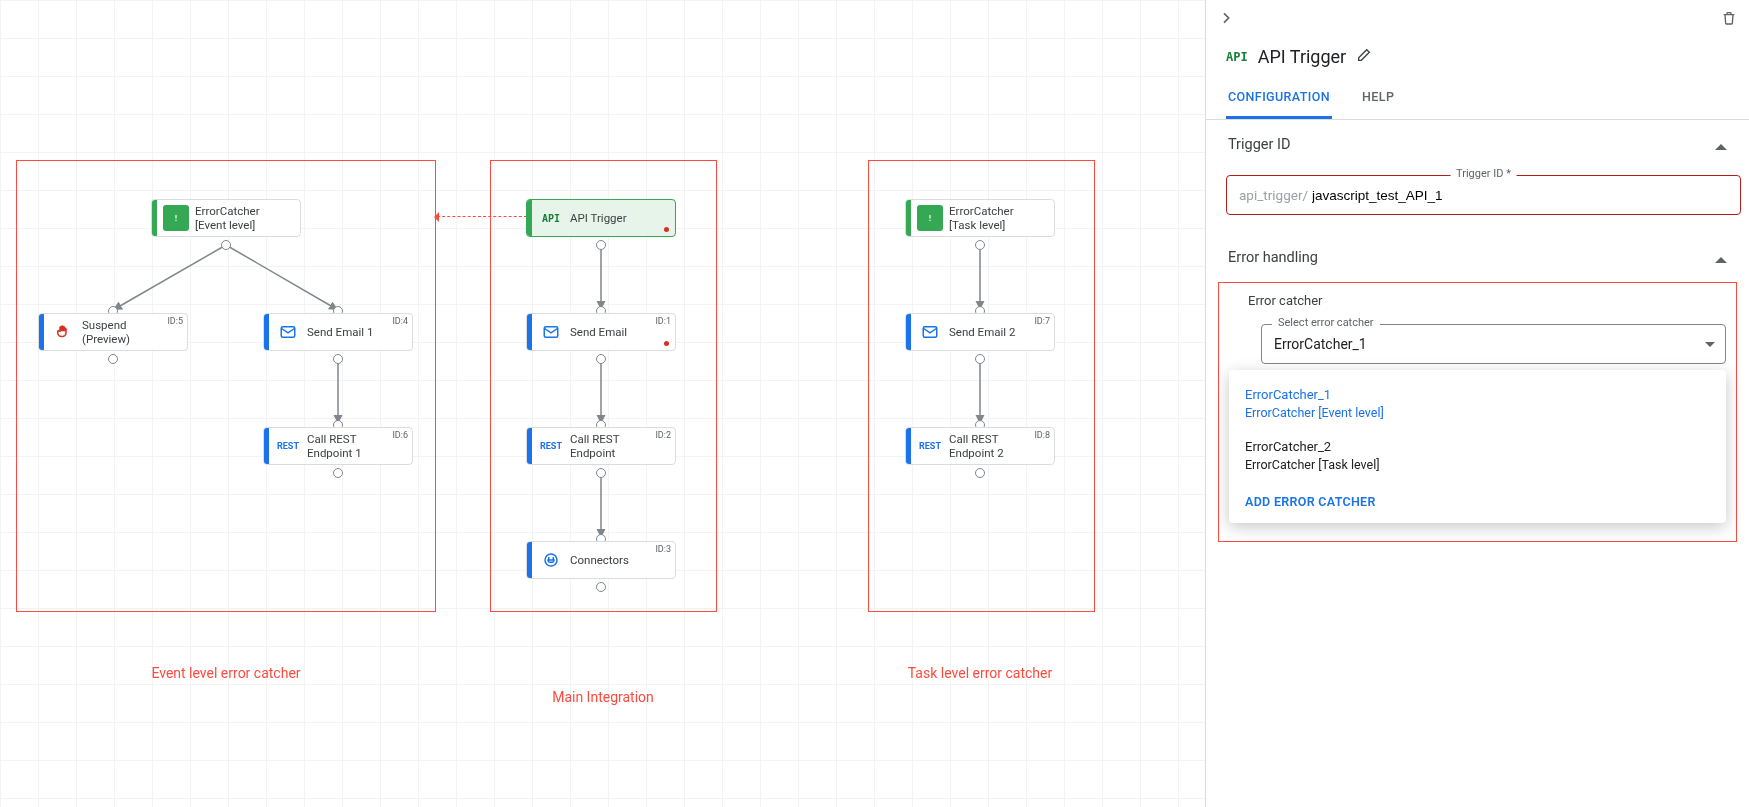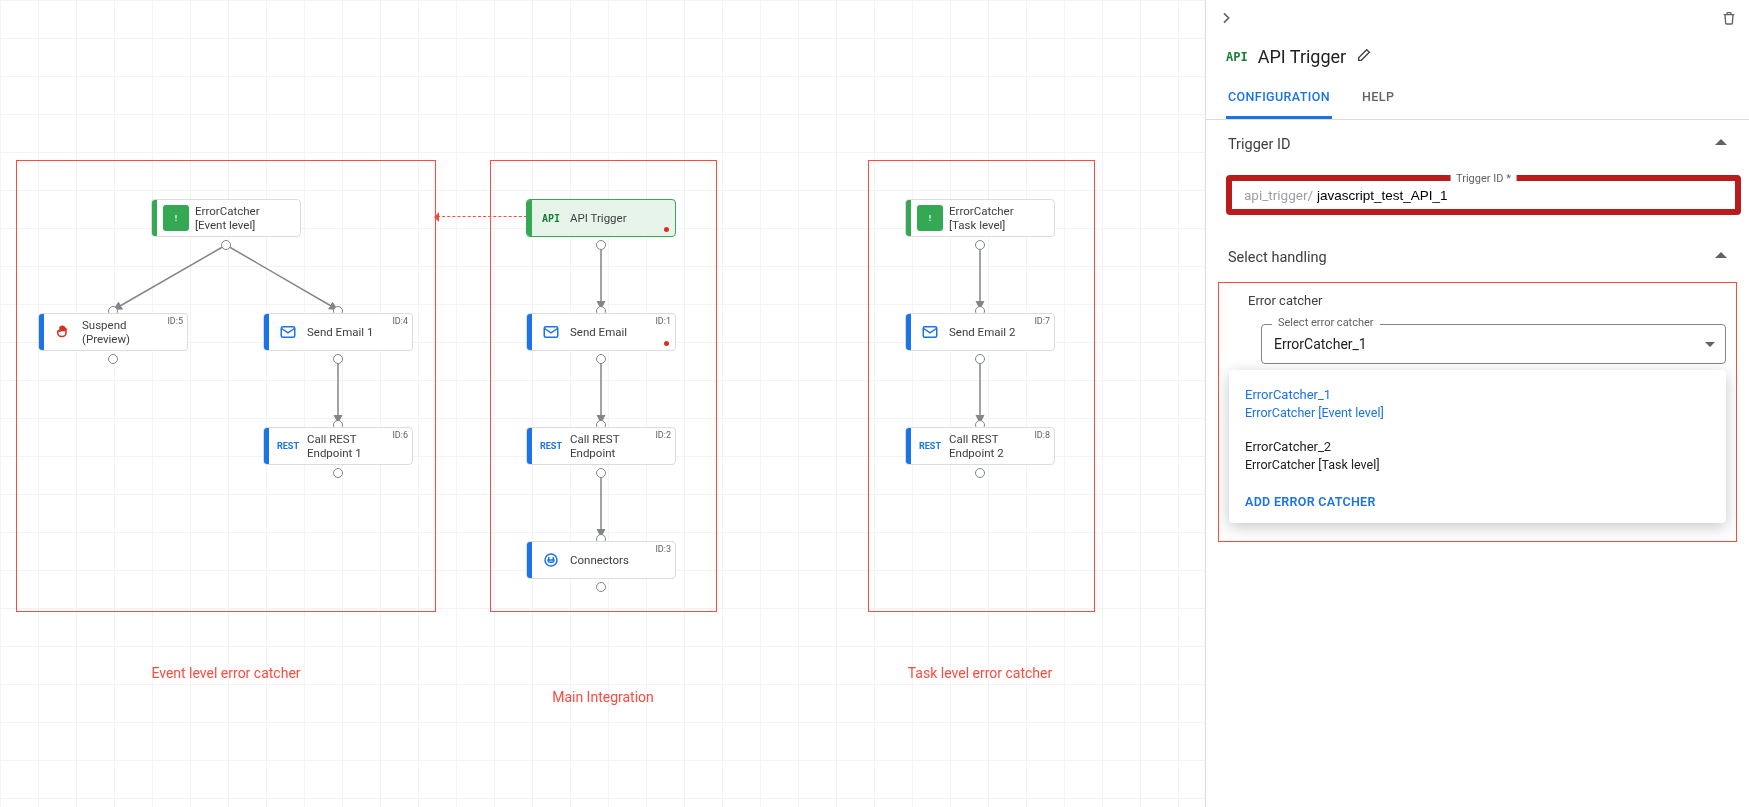--- a/index.html
+++ b/index.html
@@ -145,29 +145,29 @@
     border-bottom: 3px solid transparent;
     cursor: pointer;
   }
   .tab.active {
     color: #1a73e8;
     border-bottom-color: #1a73e8;
   }
   .section-head {
     display: flex;
     justify-content: space-between;
-    align-items: flex-start;
+    align-items: flex-end;
     padding: 16px 22px 8px 22px;
     font-size: 14.5px;
     color: #3c4043;
   }
   .field-wrap {
     margin: 14px 8px 18px 20px;
     position: relative;
-    border: 6px solid #b91c1c;
+    border: 1px solid #b91c1c;
     border-radius: 4px;
     height: 40px;
     display: flex;
     align-items: center;
     padding: 0 12px;
   }
   .field-legend {
     position: absolute;
     top: -9px; left: 50%;
     transform: translateX(-50%);
@@ -458,21 +458,21 @@
     <span class="chevron-up"></span>
   </div>
 
   <div class="field-wrap">
     <span class="field-legend">Trigger ID *</span>
     <span class="field-prefix">api_trigger/</span>
     <input class="field-val" value="javascript_test_API_1" style="">
   </div>
 
   <div class="section-head">
-    <span>Select handling</span>
+    <span>Error handling</span>
     <span class="chevron-up"></span>
   </div>
 
   <div class="err-box">
     <div class="err-label">Error catcher</div>
     <div style="position:relative;padding-left:32px;">
       <div class="select-wrap">
         <span class="select-legend">Select error catcher</span>
         <span>ErrorCatcher_1</span>
         <span class="select-caret"></span>

